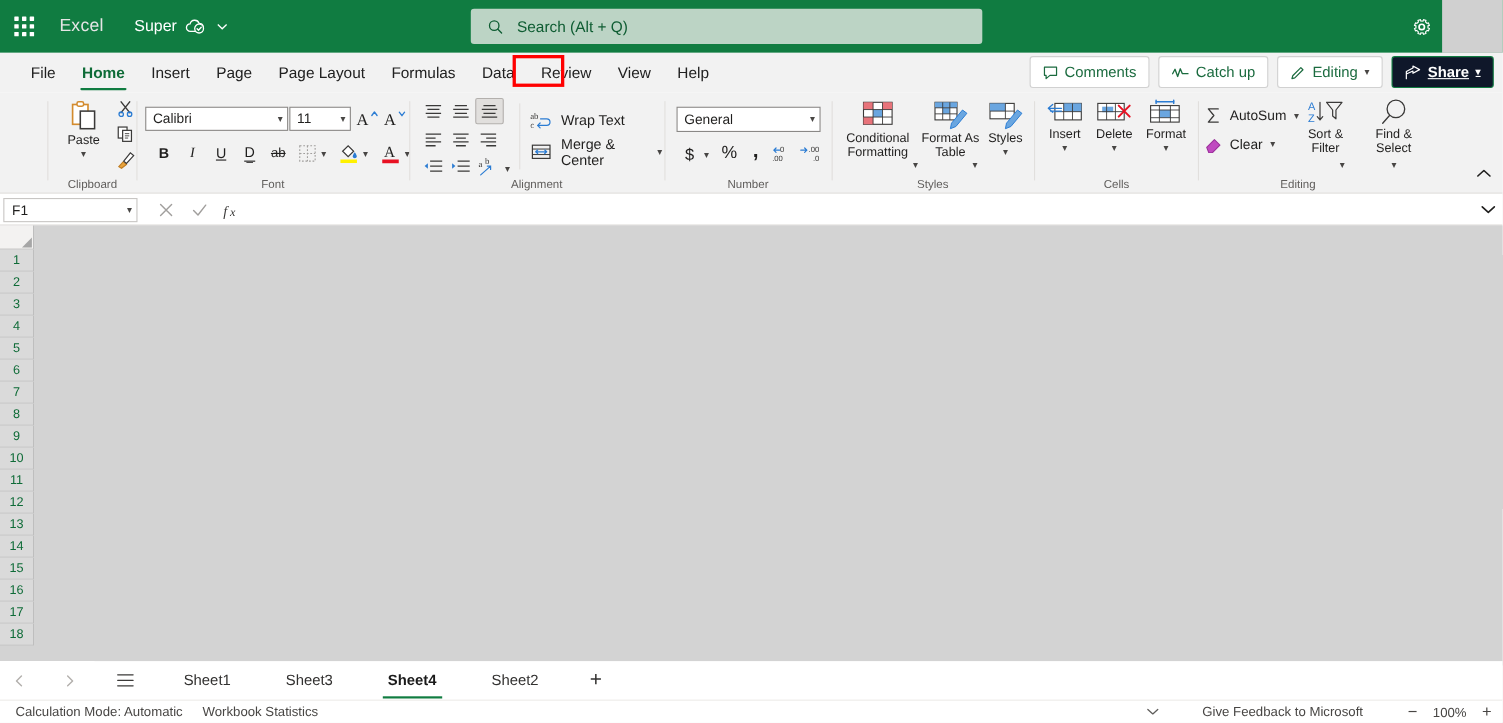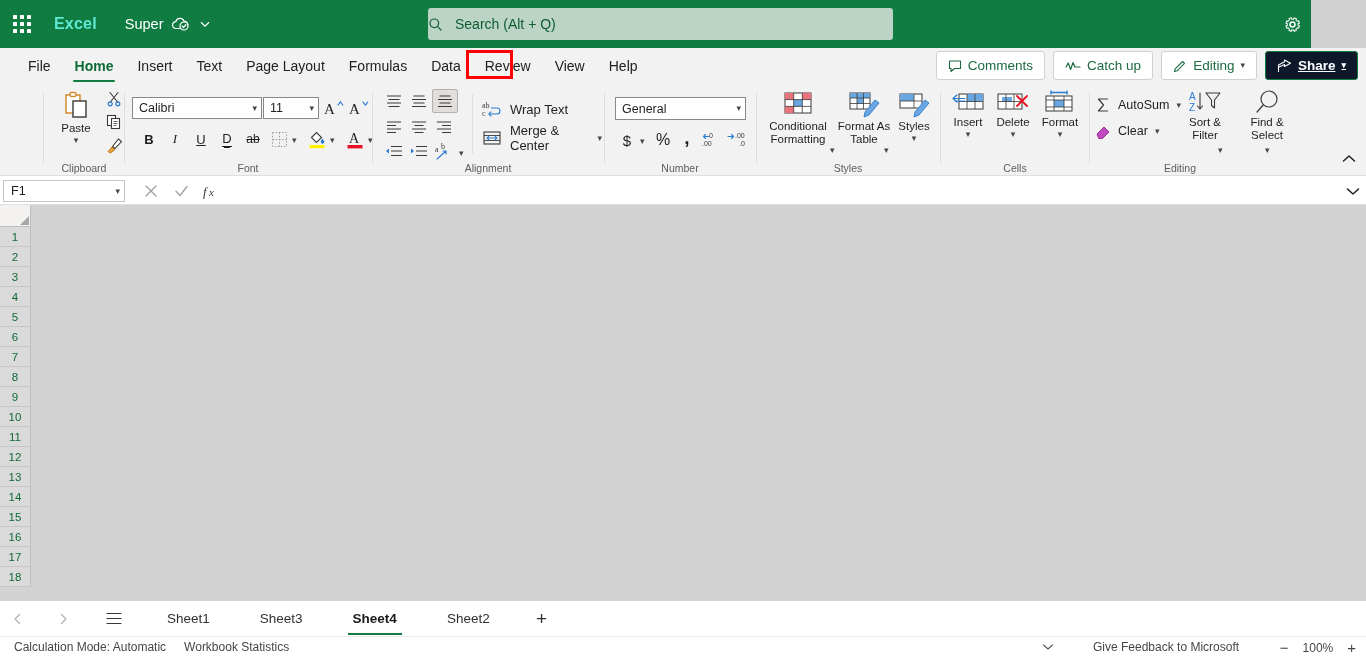--- a/index.html
+++ b/index.html
@@ -19,35 +19,35 @@
     background: #107C41;
     display: flex; align-items: center;
   }
   .waffle {
     width: 44px; height: 48px; display: flex; align-items: center; justify-content: center;
     cursor: pointer;
   }
   .waffle-grid { display: grid; grid-template-columns: repeat(3, 4px); grid-gap: 3px; }
   .waffle-grid i { display: block; width: 4px; height: 4px; background: #fff; border-radius: 0.5px; }
   .app-name {
-    color: #5eead4; font-size: 16px; font-weight: bold; margin-left: 10px;
+    color: #e5e5e5; font-size: 16px; font-weight: normal; margin-left: 10px;
     letter-spacing: .2px;
   }
   .doc-name {
     color: #fff; font-size: 14.5px; margin-left: 28px;
   }
   .cloud-ico { margin-left: 7px; display: inline-flex; vertical-align: -3px; }
   .chev-title { margin-left: 9px; display: inline-flex; vertical-align: -2px; cursor: pointer; }
 
   .searchwrap {
     position: absolute; left: 428px; top: 8px; width: 465px; height: 32px;
   }
   .searchbox {
     width: 100%; height: 32px; background: #BCD4C5; border: none; border-radius: 3px;
-    display: flex; align-items: center; padding-left: 0;
+    display: flex; align-items: center; padding-left: 15px;
     cursor: text;
   }
   .searchbox .stext {
     font-size: 14px; color: #0E5C32; margin-left: 12px;
   }
   .gear-btn {
     position: absolute; left: 1278px; top: 10px; width: 28px; height: 28px;
     display: flex; align-items: center; justify-content: center; cursor: pointer;
   }
   .overlay-right {
@@ -250,21 +250,21 @@
       </svg>
     </div>
 
     <div class="overlay-right"></div>
   </div>
 
   <div class="tabbar">
     <div class="tab" style="margin-left:16px">File</div>
     <div class="tab active">Home</div>
     <div class="tab">Insert</div>
-    <div class="tab">Text</div>
+    <div class="tab">Page</div>
     <div class="tab">Page Layout</div>
     <div class="tab">Formulas</div>
     <div class="tab">Data</div>
     <div class="tab">Review</div>
     <div class="tab">View</div>
     <div class="tab">Help</div>
   </div>
   <div class="tab-highlight"></div>
 
   <div class="hdr-actions">

